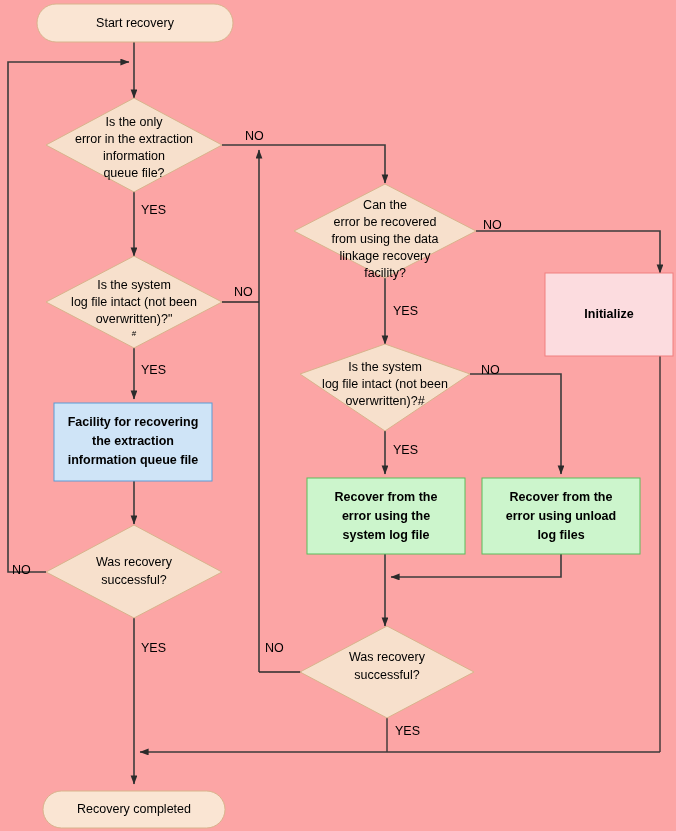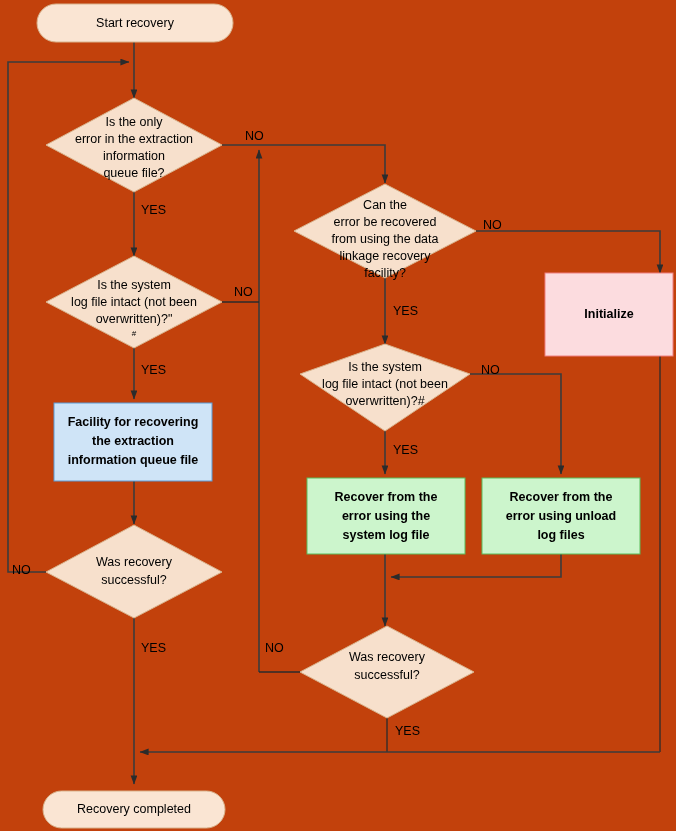--- a/index.html
+++ b/index.html
@@ -4,21 +4,21 @@
 <style>
   html, body {
     margin: 0;
     padding: 0;
     background: #ffffff;
   }
   #stage {
     position: relative;
     width: 676px;
     height: 831px;
-    background: #c2410c;
+    background: #fca5a5;
     font-family: "Liberation Sans", sans-serif;
     overflow: hidden;
   }
   #flow {
     position: absolute;
     left: 0;
     top: 0;
   }
   .shp { stroke-width: 1; }
   .lbl {

